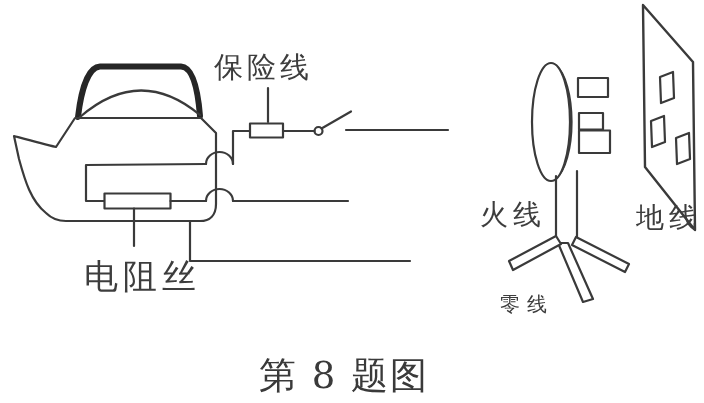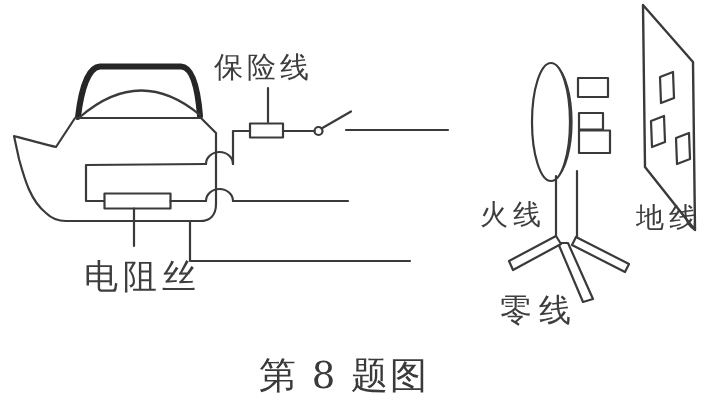--- a/index.html
+++ b/index.html
@@ -24,21 +24,21 @@
     position: absolute;
     color: #3d3d3d;
     white-space: nowrap;
     line-height: 1;
     font-family: "DejaVu Sans", "Liberation Sans", sans-serif;
   }
   #fuse-wire-label      { left: 214px; top: 53px;  font-size: 29px; letter-spacing: 4px; }
   #resistance-wire-label{ left: 84px;  top: 259px; font-size: 34px; letter-spacing: 5px; }
   #live-wire-label      { left: 480px; top: 201px; font-size: 28px; letter-spacing: 5px; }
   #earth-wire-label     { left: 589px; top: 204px; font-size: 28px; letter-spacing: 5px; margin-left: 47px; }
-  #neutral-wire-label   { left: 500px; top: 294px; font-size: 32px; letter-spacing: 7px; }
+  #neutral-wire-label   { left: 500px; top: 294px; font-size: 20px; letter-spacing: 7px; }
   #figure-caption {
     position: absolute;
     left: 259px;
     top: 357px;
     font-size: 37px;
     letter-spacing: 2px;
     color: #3a3a3a;
     line-height: 1;
     white-space: nowrap;
     font-family: "DejaVu Serif", "Liberation Serif", serif;

